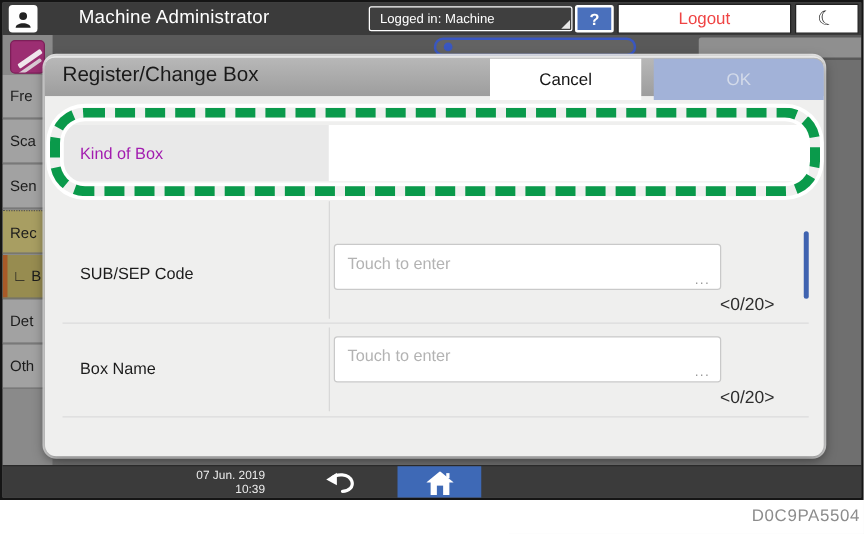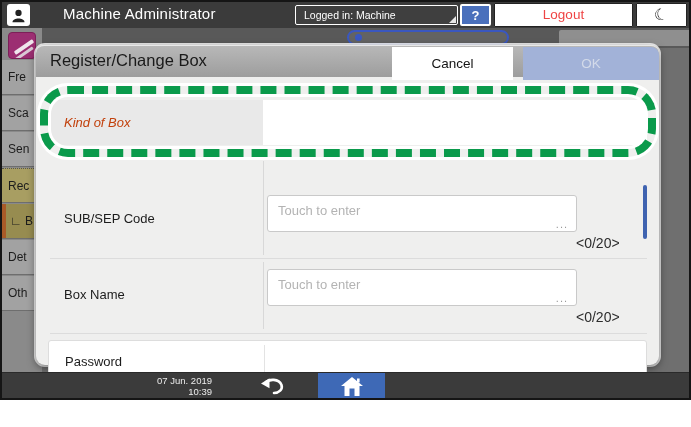--- a/index.html
+++ b/index.html
@@ -68,21 +68,21 @@
   .dlg-body { position:absolute; left:0; top:32px; width:623px; height:288px; overflow:visible; }
 
   
   .ring { position:absolute; left:4px; top:9px; width:616px; height:71px;
           border:8px dashed #0a9a4b; border-radius:28px;
           box-shadow:0 0 0 3px #ffffff, inset 0 0 0 3px #ffffff; z-index:6; pointer-events:none; }
 
   
   .kind-row { position:absolute; left:14px; top:23px; width:597px; height:45px; background:#fff; z-index:5; }
   .kind-label { position:absolute; left:0; top:0; width:213px; height:45px; background:#e9e9e9;
-                font-size:13px; color:#c2410c; line-height:45px; padding-left:14px;font-style:italic; }
+                font-size:13px; color:#a21caf; line-height:45px; padding-left:14px; }
   .dropdown { position:absolute; left:217px; top:2px; width:379px; height:41px;
               background:#fff; border:1px solid #8f8f8f; border-radius:3px; }
   .dropdown .val { position:absolute; left:13px; top:11px; font-size:13.5px; color:#1c1c1c; }
   .dd-arrow { position:absolute; right:11px; top:14px; font-size:10px; color:#4a4a4a;
               font-family:"DejaVu Sans",sans-serif; }
 
   
   .col-divider { position:absolute; width:1px; background:#d8d8d8; left:227px; }
   .f-label { position:absolute; left:28px; font-size:13px; color:#1c1c1c; }
   .t-field { position:absolute; left:231px; width:310px; height:37px;
@@ -191,25 +191,20 @@
           <span class="f-label" style="top:210px">Box Name</span>
           <span class="col-divider" style="top:185px; height:67px"></span>
           <div class="t-field" style="top:192px">
             <span class="ph">Touch to enter</span>
             <span class="dots">...</span>
           </div>
           <span class="counter" style="top:232px; left:540px">&lt;0/20&gt;</span>
 
           <div class="row-sep" style="top:256px"></div>
 
-          <div class="pwd-row">
-            <span class="f-label">Password</span>
-            <span class="pwd-div"></span>
-            <span class="dots">...</span>
-          </div>
 
           <div class="scroll-thumb"></div>
         </div>
       </section>
     </div>
 
     <footer class="bottombar">
       <div class="datetime">
         <div>07 Jun. 2019</div>
         <div>10:39</div>
@@ -223,13 +218,14 @@
       <button class="home-btn">
         <svg width="22" height="19" viewBox="0 0 22 19">
           <path d="M11 0 L22 9 L18.5 9 L18.5 19 L3.5 19 L3.5 9 L0 9 Z" fill="#fff"></path>
           <rect x="8.5" y="11.5" width="5" height="7.5" fill="#3e69b6"></rect>
           <rect x="16" y="1.5" width="2.6" height="4" fill="#fff"></rect>
         </svg>
       </button>
     </footer>
   </div>
 
+  <div class="caption">D0C9PA5504</div>
 </div>
 
 </body></html>

